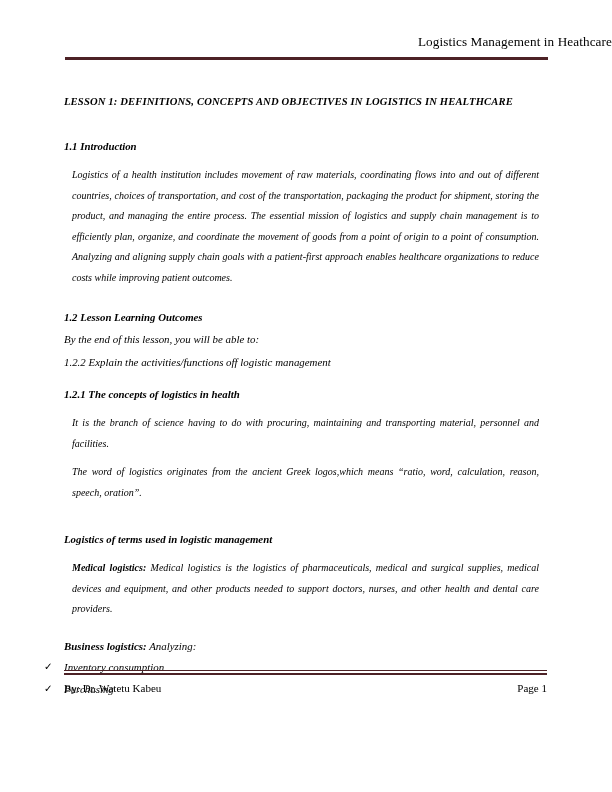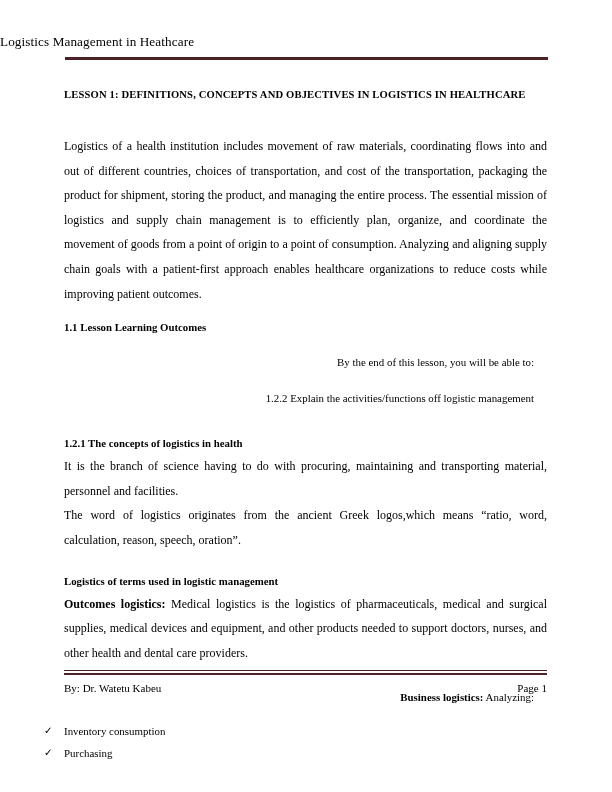--- a/index.html
+++ b/index.html
@@ -25,40 +25,41 @@
   }
 
   
   .header {
     position: absolute;
     left: 0;
     top: 0;
     width: 612px;
   }
   .header-title {
-    text-align: left;
+    text-align: right;
     font-size: 13.2px;
     line-height: 1.15;
     letter-spacing: 0.1px;
     padding-top: 34px;
     color: #000;
   }
   .header-rule {
     margin: 8px auto 0 auto;
     width: 483px;
     height: 3.2px;
     background: #4d2226;
   }
 
   
   .content {
     position: absolute;
     left: 64px;
-    top: 81px;
-    width: 483px;
+    top: 88px;
+    width: 483px;
+    font-style: italic;
   }
 
   .lesson-heading {
     font-weight: bold;
     font-size: 10.6px;
     line-height: 2.55;
     text-align: justify;
     text-align-last: left;
     letter-spacing: 0.15px;
     margin: 0 0 3px 0;
@@ -66,34 +67,34 @@
 
   .section-heading {
     font-weight: bold;
     font-size: 10.8px;
     line-height: 1.5;
     margin: 0;
     padding: 0;
   }
 
   p.body {
-    font-size: 12px;
+    font-size: 10px;
     line-height: 2.05;
     text-align: justify;
     text-align-last: left;
-    margin: 0;
+    margin: 8px;
     padding: 0;
   }
 
   p.plain {
     font-size: 10.9px;
     line-height: 2.05;
-    margin: 13px;
-    padding: 0;
-    text-align: right;
+    margin: 0;
+    padding: 0;
+    text-align: left;
   }
 
   .gap-lg { height: 20px; }
   .gap-md { height: 13px; }
   .gap-sm { height: 7px; }
   .gap-xs { height: 3px; }
 
   b.run { font-weight: bold; }
 
   
@@ -155,43 +156,44 @@
     <div class="header-title">Logistics Management in Heathcare</div>
     <div class="header-rule"></div>
   </div>
 
   <div class="content">
 
     <div class="lesson-heading">LESSON 1: DEFINITIONS, CONCEPTS AND OBJECTIVES IN LOGISTICS IN HEALTHCARE</div>
 
     <div class="gap-lg"></div>
 
+    <div class="section-heading">1.1 Introduction</div>
     <div class="gap-xs"></div>
     <p class="body">Logistics of a health institution includes movement of raw materials, coordinating flows into and out of different countries, choices of transportation, and cost of the transportation, packaging the product for shipment, storing the product, and managing the entire process. The essential mission of logistics and supply chain management is to efficiently plan, organize, and coordinate the movement of goods from a point of origin to a point of consumption. Analyzing and aligning supply chain goals with a patient-first approach enables healthcare organizations to reduce costs while improving patient outcomes.</p>
 
     <div class="gap-md"></div>
 
-    <div class="section-heading">1.1 Lesson Learning Outcomes</div>
+    <div class="section-heading">1.2 Lesson Learning Outcomes</div>
     <div class="gap-xs"></div>
     <p class="plain">By the end of this lesson, you will be able to:</p>
     <p class="plain">1.2.2 Explain the activities/functions off logistic management</p>
 
     <div class="gap-md"></div>
 
     <div class="section-heading">1.2.1 The concepts of logistics in health</div>
     <div class="gap-xs"></div>
     <p class="body">It is the branch of science having to do with procuring, maintaining and transporting material, personnel and facilities.</p>
     <p class="body">The word of logistics originates from the ancient Greek logos,which means “ratio, word, calculation, reason, speech, oration”.</p>
 
     <div class="gap-lg"></div>
 
     <div class="section-heading">Logistics of terms used in logistic management</div>
     <div class="gap-xs"></div>
 
-    <p class="body"><b class="run">Outcomes logistics:</b><span> Medical logistics is the logistics of pharmaceuticals, medical and surgical supplies, medical devices and equipment, and other products needed to support doctors, nurses, and other health and dental care providers.</span></p>
+    <p class="body"><b class="run">Medical logistics:</b><span> Medical logistics is the logistics of pharmaceuticals, medical and surgical supplies, medical devices and equipment, and other products needed to support doctors, nurses, and other health and dental care providers.</span></p>
 
     <div class="gap-sm"></div>
 
     <p class="plain"><b class="run">Business logistics:</b><span> Analyzing:</span></p>
 
     <ul class="check-list">
       <li>
         <span class="check-mark">✓</span>
         <span>Inventory consumption</span>
       </li>

